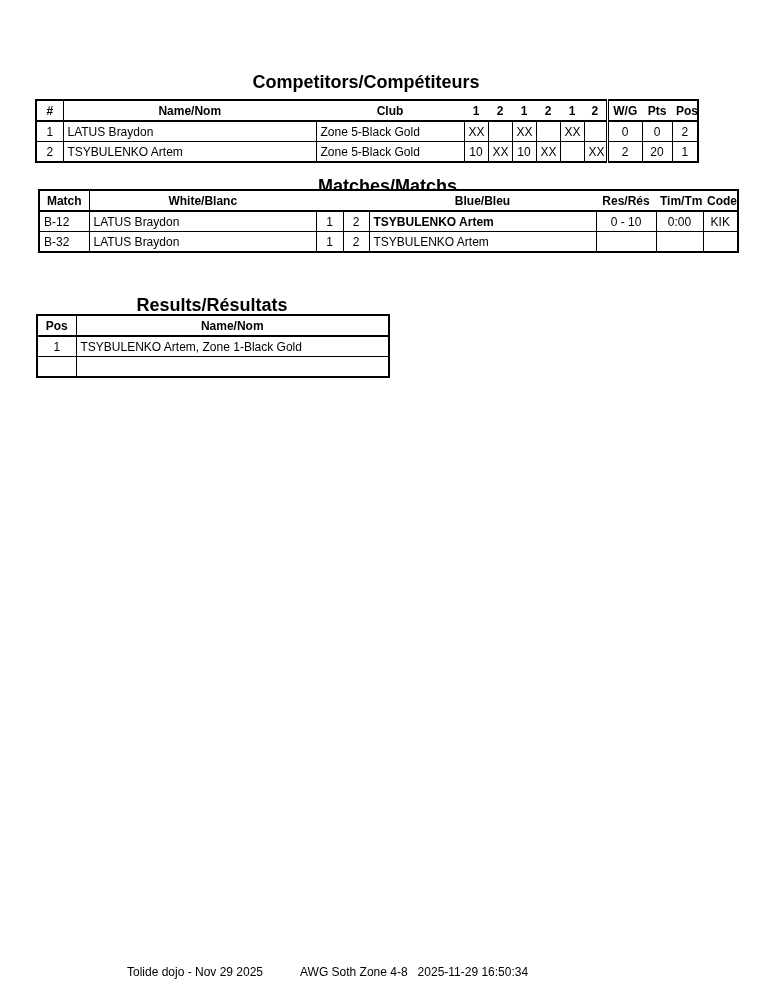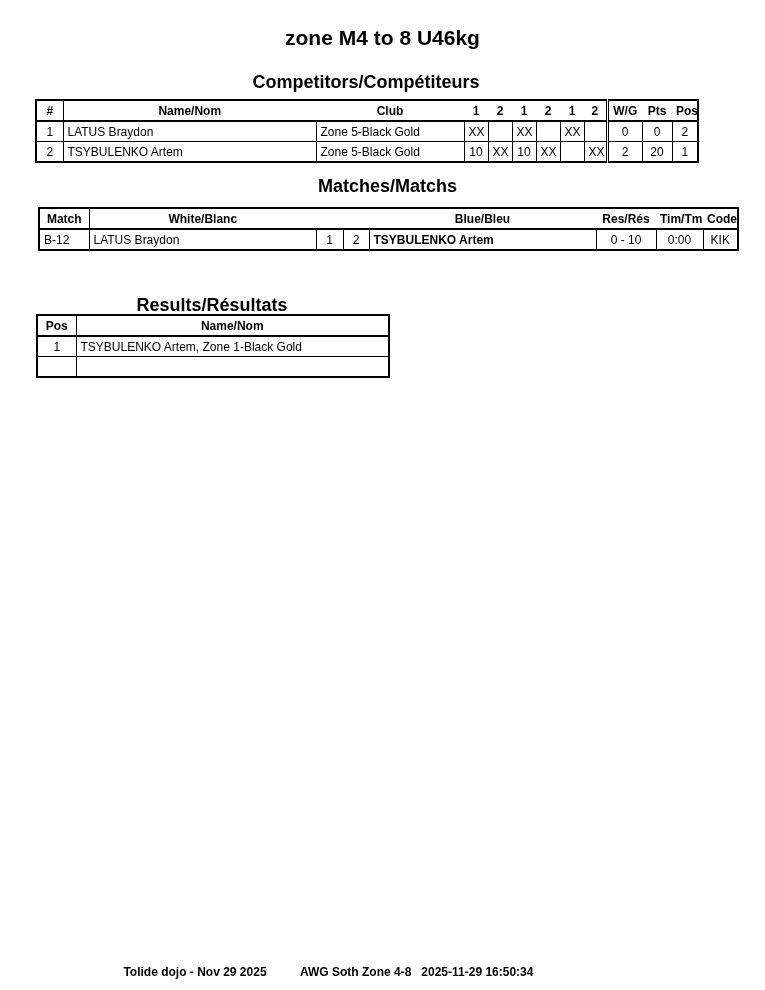--- a/index.html
+++ b/index.html
@@ -23,51 +23,50 @@
   #matches-heading     { top: 176px; left: 38px; width: 699px; }
   #results-heading     { top: 295px; left: 36px; width: 352px; }
 
   table {
     position: absolute;
     border-collapse: collapse; table-layout: fixed;
     font-size: 12px; background: #fff;
     border: 2px solid #000;
   }
   #competitors-table { top: 99px;  left: 35px; width: 662px; }
-  #matches-table     { top: 207px; left: 38px; width: 699px; border-radius: 10px; }
+  #matches-table     { top: 189px; left: 38px; width: 699px; border-radius: 10px; }
   #results-table     { top: 314px; left: 36px; width: 352px; }
 
   th, td {
     height: 19px; padding: 0 4px;
     overflow: hidden; white-space: nowrap;
     font-weight: normal;
   }
   thead th { font-weight: bold; text-align: center; border-bottom: 2px solid #000; }
   tbody td { border: 1px solid #000; }
 
   
   thead th.first-col { border-right: 1px solid #000; }
 
   
   .wg-sep { border-left: 3px double #000 !important; }
 
   td.center, th.center { text-align: center; }
   td.left { text-align: left; margin-top: 11px; }
   .bold { font-weight: bold; }
 
-  .footer-text { position: absolute; font-size: 12px; font-weight: bold; white-space: pre; }
+  .footer-text { position: absolute; font-size: 12px; font-weight: normal; white-space: pre; }
   #footer-left  { top: 965px; left: 60px; width: 270px; text-align: center; }
   #footer-right { top: 965px; left: 300px; }
 </style>
 </head>
 <body>
 
 <div class="page">
 
-  <h1 class="page-title">zone M4 to 8 U46kg</h1>
 
   <h2 class="section-heading" id="competitors-heading">Competitors/Compétiteurs</h2>
 
   <table id="competitors-table">
     <colgroup>
       <col style="width:27px">
         <col style="width:253px">
         <col style="width:148px">
       <col style="width:24px">
         <col style="width:24px">
@@ -156,20 +155,30 @@
         <tr>
         <td class="left">B-12</td>
         <td class="left">LATUS Braydon</td>
         <td class="center">1</td>
         <td class="center">2</td>
         <td class="left bold">TSYBULENKO Artem</td>
         <td class="center">0 - 10</td>
         <td class="center">0:00</td>
         <td class="center">KIK</td>
       </tr>
+        <tr>
+        <td class="left">B-32</td>
+        <td class="left">LATUS Braydon</td>
+        <td class="center">1</td>
+        <td class="center">2</td>
+        <td class="left">TSYBULENKO Artem</td>
+        <td class="center"></td>
+        <td class="center"></td>
+        <td class="center"></td>
+      </tr>
       </tbody>
   </table>
 
   <h2 class="section-heading" id="results-heading">Results/Résultats</h2>
 
   <table id="results-table">
     <colgroup>
       <col style="width:39px">
         <col style="width:313px">
     </colgroup>

